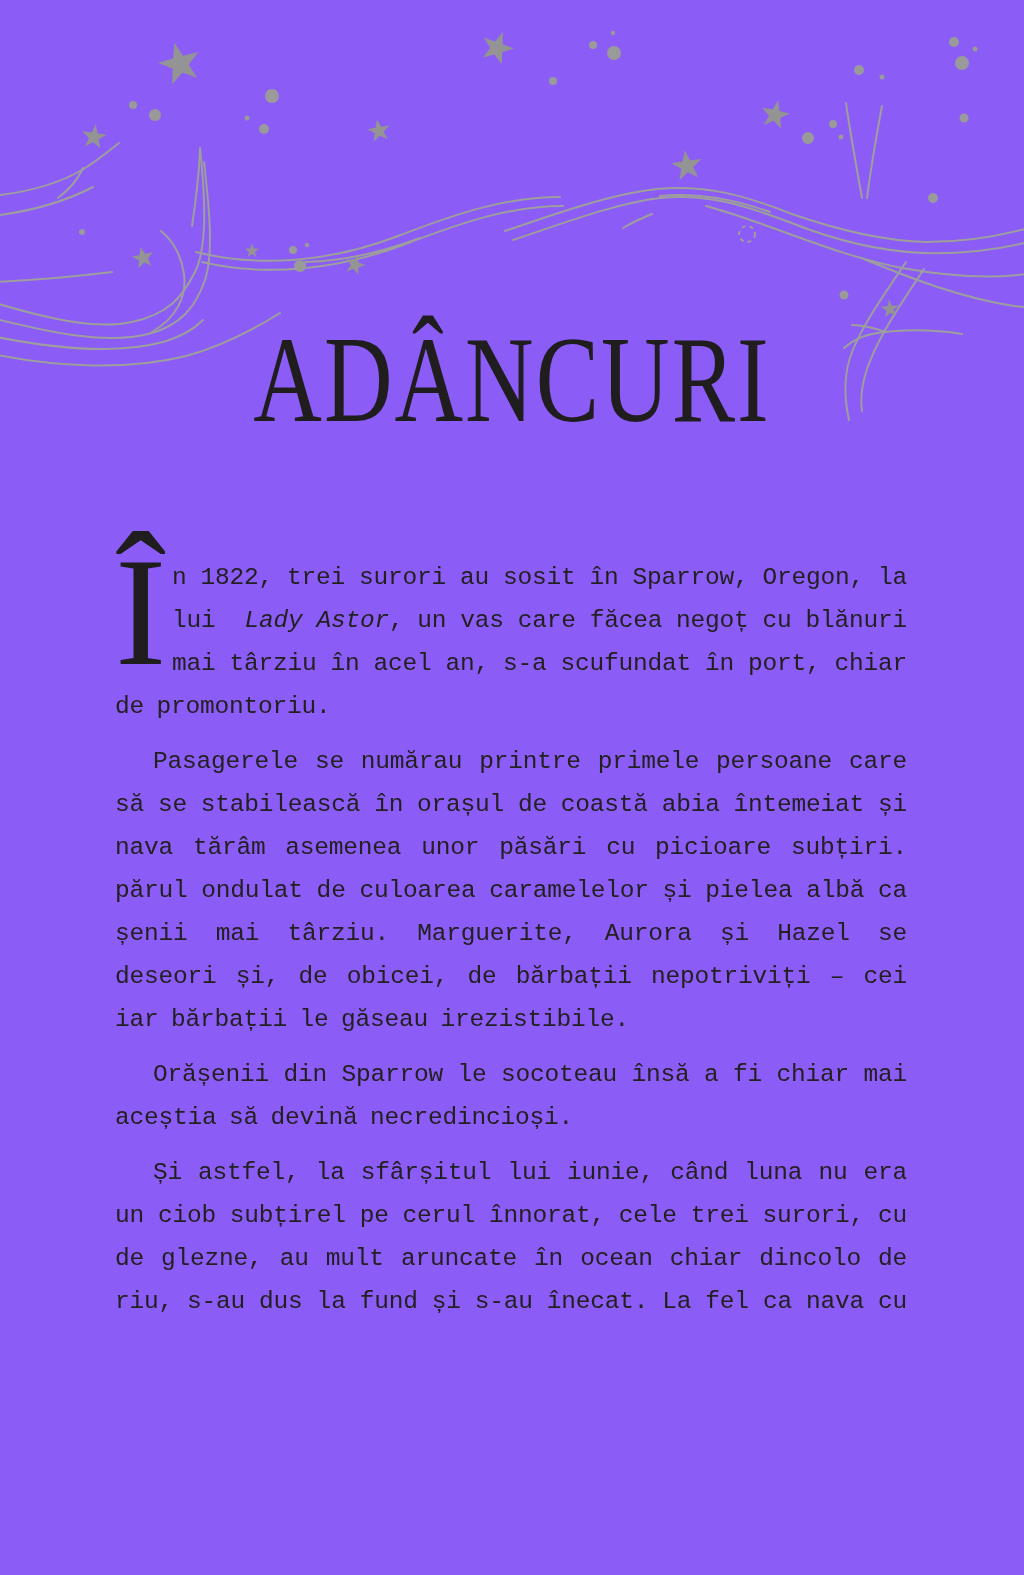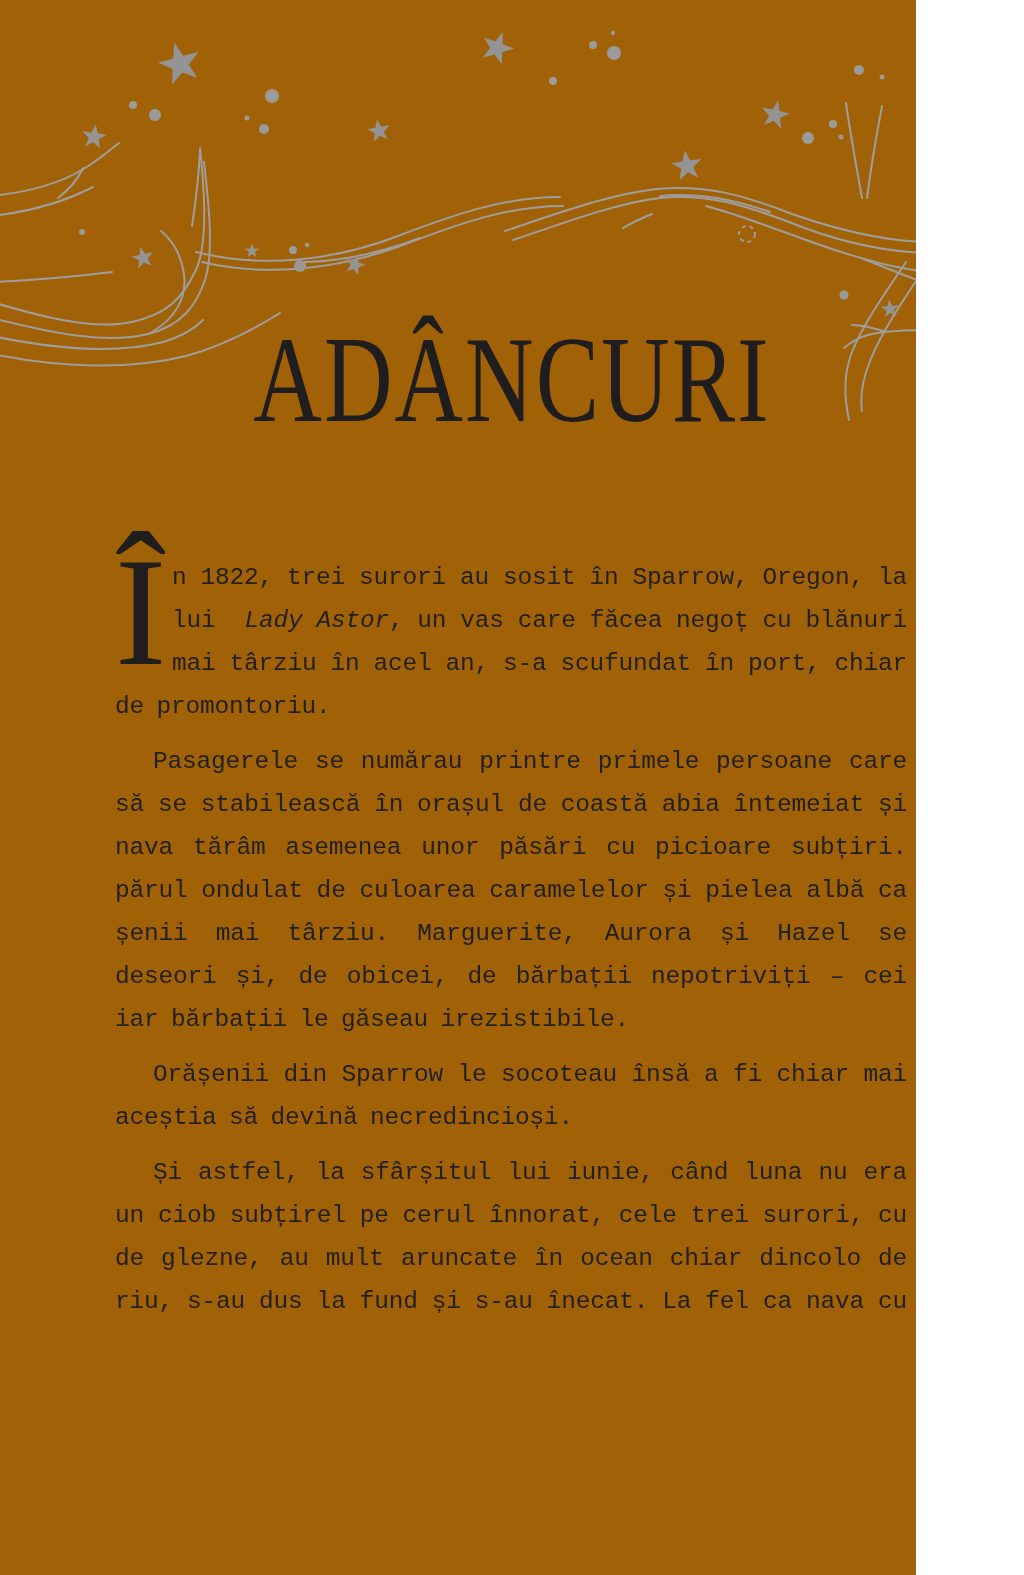--- a/index.html
+++ b/index.html
@@ -1,20 +1,20 @@
 <!DOCTYPE html>
 <html><head>
 <meta charset="utf-8">
 <style>
   html, body { margin: 0; padding: 0; background: #ffffff; }
   .page {
     position: relative;
-    width: 916px;
+    width: 1024px;
     height: 1575px;
-    background: #a16207;
+    background: #8b5cf6;
     overflow: hidden;
     font-family: "Liberation Serif", "DejaVu Serif", serif;
     color: #232021;
   }
   .decor {
     position: absolute;
     top: 0; left: 0;
     width: 1024px; height: 480px;
   }
   .chapter-title {

